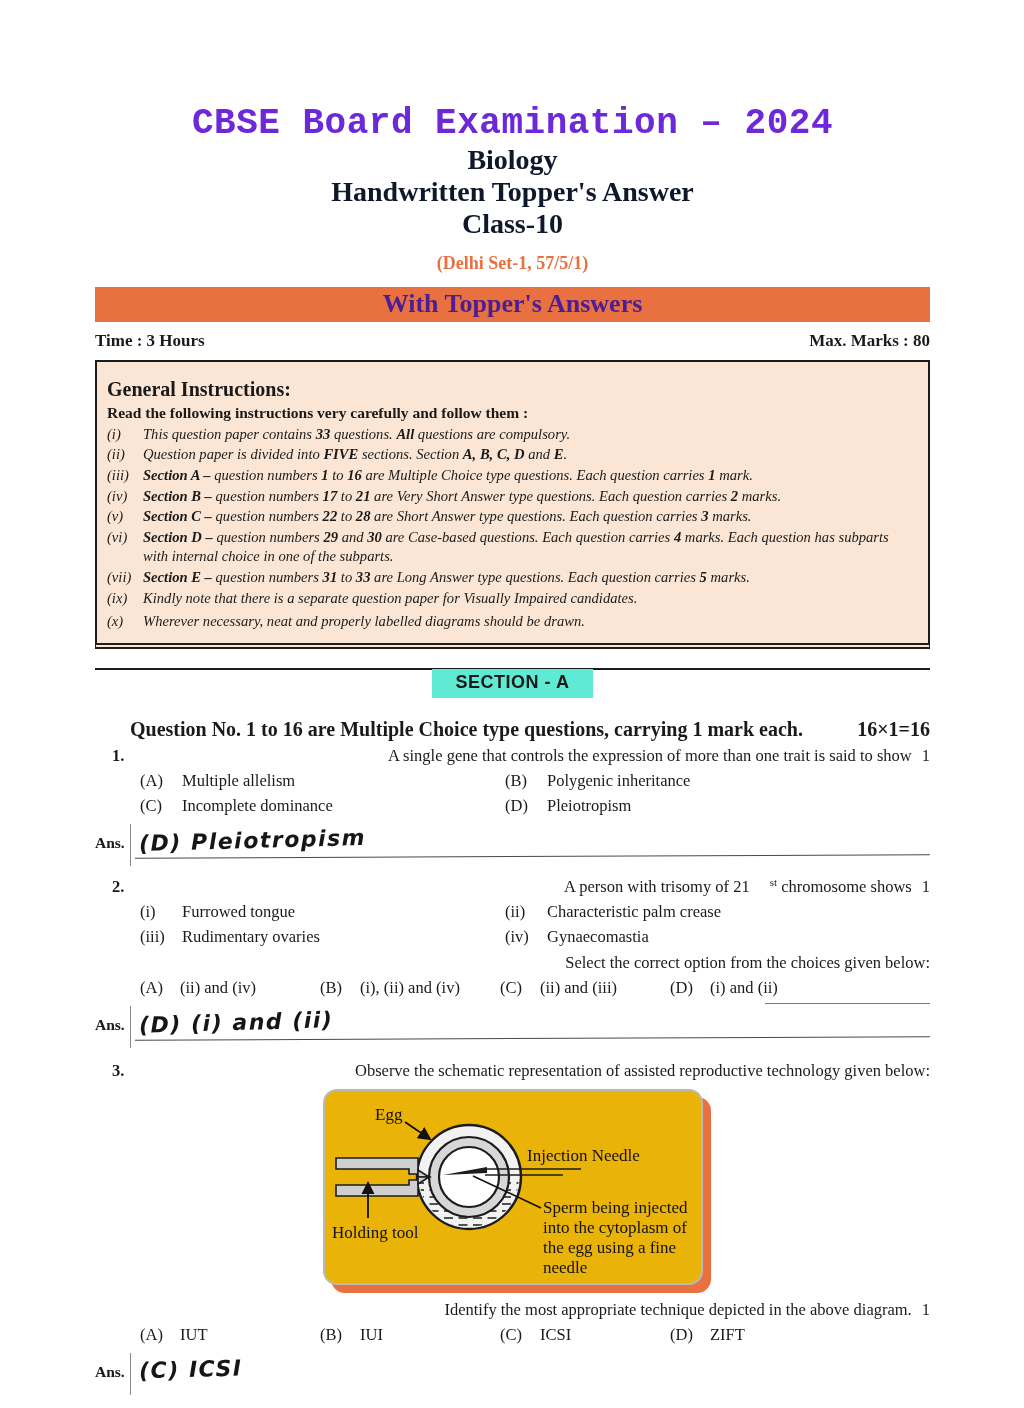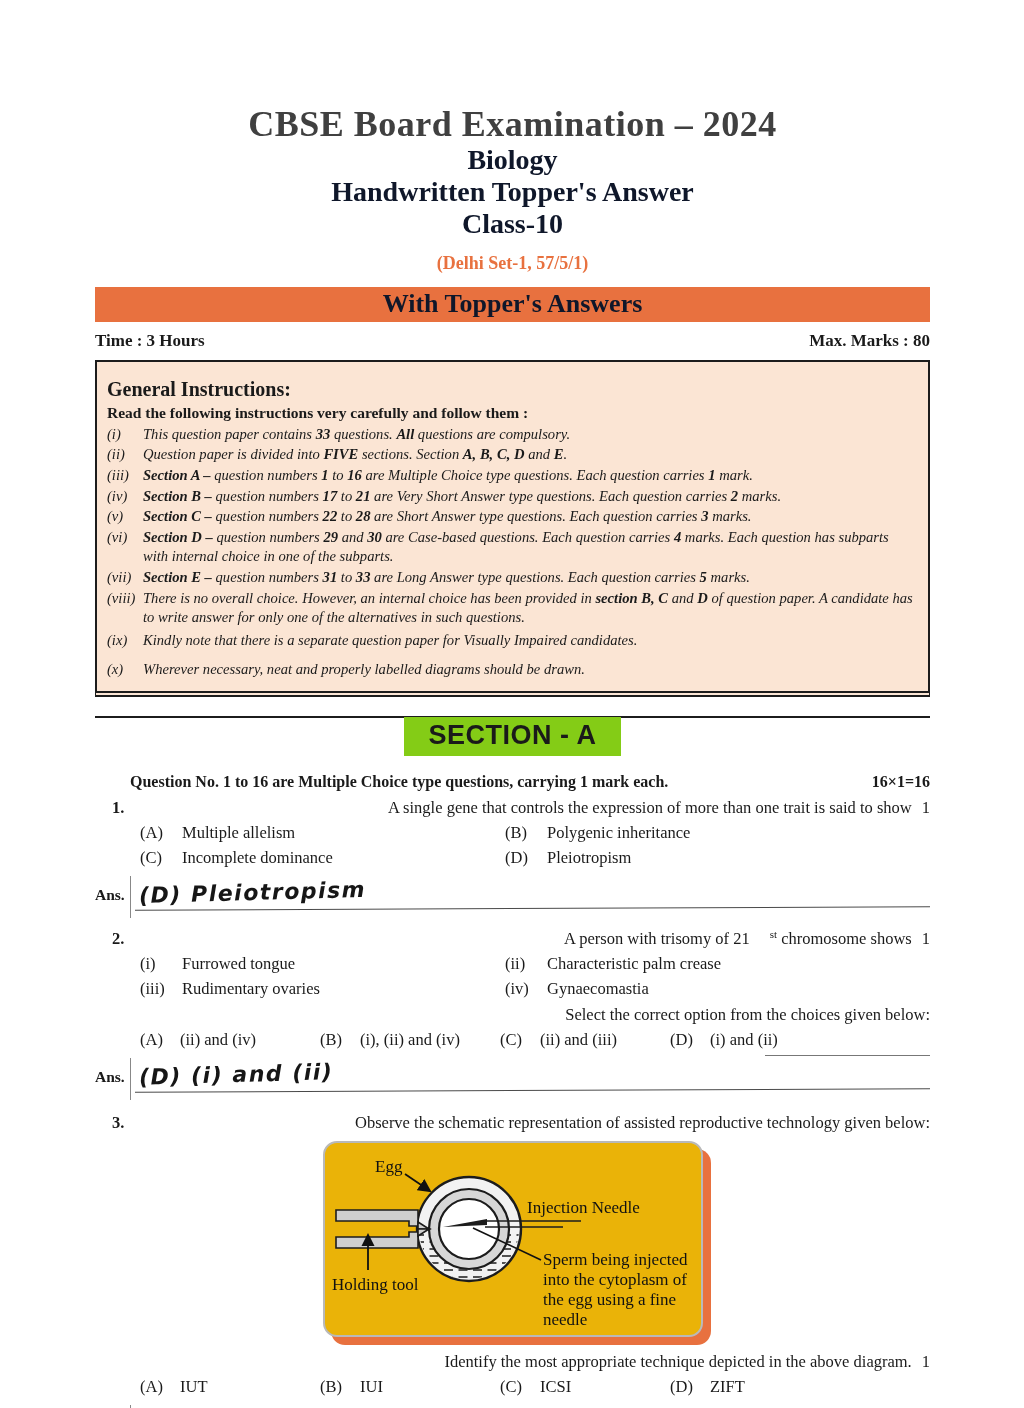--- a/index.html
+++ b/index.html
@@ -1,47 +1,47 @@
 <!DOCTYPE html>
 <html><head>
 <meta charset="utf-8">
 <style>
   html,body{margin:0;padding:0;background:#ffffff;}
   body{width:1024px;height:1408px;overflow:hidden;font-family:"Liberation Serif",serif;color:#1a1a1a;}
   .page{padding:104px 94px 0 95px;}
 
   
   .hdr{text-align:center;}
-  .hdr-title{font-size:36px;font-weight:bold;line-height:40px;color:#404040;letter-spacing:.5px;}
+  .hdr-title{font-size:36px;font-weight:bold;line-height:40px;color:#6d28d9;letter-spacing:.5px;font-family:Liberation Mono, monospace;}
   .hdr-sub{font-size:28px;font-weight:bold;line-height:32px;color:#0f172a;}
   .hdr-set{font-size:18px;font-weight:bold;line-height:22px;color:#e8713f;margin-top:12px;}
-  .banner{margin-top:13px;background:#e8713f;color:#0f172a;text-align:center;
+  .banner{margin-top:13px;background:#e8713f;color:#4c1d95;text-align:center;
           font-size:26px;font-weight:bold;line-height:30px;padding:2px 0 3px;}
   .time-row{display:flex;justify-content:space-between;font-size:17px;font-weight:bold;
             margin-top:9px;line-height:20px;gap:12px;}
 
   
   .instr{margin-top:9px;background:#fbe5d4;border:2px solid #1c1c1c;border-bottom:6px double #1c1c1c;
          padding:15px 12px 12px 10px;}
   .instr-title{font-size:20px;font-weight:bold;line-height:24px;}
   .instr-sub{font-size:15.5px;font-weight:bold;line-height:20px;margin-top:2px;}
   .ins-row{display:flex;font-style:italic;font-size:14.6px;line-height:19.2px;margin-top:1.5px;}
   .ins-num{flex:0 0 36px;}
   .ins-text{flex:1;}
   .ins-row:nth-child(9){margin-top:4px;}
   .ins-row:nth-child(10){margin-top:10px;}
 
   
   .sec-rule{border-top:2px solid #1c1c1c;margin-top:19px;height:0;}
-  .sec-head{width:fit-content;margin:-1px auto 0;background:#84cc16;padding:3px 24px 5px;
-            font-family:"Liberation Sans",sans-serif;font-weight:bold;font-size:27px;letter-spacing:.5px;}
-
-  
-  .mcq-intro{display:flex;justify-content:space-between;font-weight:bold;font-size:16px;
-             margin-top:15px;padding-left:35px;line-height:21px;gap:12px;}
+  .sec-head{width:fit-content;margin:-1px auto 0;background:#5eead4;padding:3px 24px 5px;
+            font-family:"Liberation Sans",sans-serif;font-weight:bold;font-size:18px;letter-spacing:.5px;}
+
+  
+  .mcq-intro{display:flex;justify-content:space-between;font-weight:bold;font-size:20px;
+             margin-top:21px;padding-left:35px;line-height:21px;gap:12px;}
   .q-row{display:flex;font-size:16.5px;line-height:21px;margin-top:5px;}
   .q-num{flex:0 0 18px;margin-left:17px;font-weight:bold;}
   .q-text{flex:1;text-align:right;}
   .q-marks{flex:0 0 auto;padding-left:10px;}
   .plain-row{display:flex;font-size:16.5px;line-height:21px;margin-top:4px;padding-left:35px;}
   .plain-row .q-text{flex:1;}
 
   .opt-grid{display:grid;grid-template-columns:365px 1fr;margin-left:45px;margin-top:3px;
             font-size:16.5px;line-height:23px;row-gap:2px;}
   .opt{display:flex;}
@@ -114,24 +114,20 @@
           <span class="ins-num">(v)</span>
           <span class="ins-text"><b>Section C –</b> question numbers <b>22</b> to <b>28</b> are Short Answer type questions. Each question carries <b>3</b> marks.</span>
         </div>
         <div class="ins-row">
           <span class="ins-num">(vi)</span>
           <span class="ins-text"><b>Section D –</b> question numbers <b>29</b> and <b>30</b> are Case-based questions. Each question carries <b>4</b> marks. Each question has subparts with internal choice in one of the subparts.</span>
         </div>
         <div class="ins-row">
           <span class="ins-num">(vii)</span>
           <span class="ins-text"><b>Section E –</b> question numbers <b>31</b> to <b>33</b> are Long Answer type questions. Each question carries <b>5</b> marks.</span>
-        </div>
-        <div class="ins-row">
-          <span class="ins-num">(viii)</span>
-          <span class="ins-text">There is no overall choice. However, an internal choice has been provided in <b>section B, C</b> and <b>D</b> of question paper. A candidate has to write answer for only one of the alternatives in such questions.</span>
         </div>
         <div class="ins-row">
           <span class="ins-num">(ix)</span>
           <span class="ins-text">Kindly note that there is a separate question paper for Visually Impaired candidates.</span>
         </div>
         <div class="ins-row">
           <span class="ins-num">(x)</span>
           <span class="ins-text">Wherever necessary, neat and properly labelled diagrams should be drawn.</span>
         </div>
       </div>

